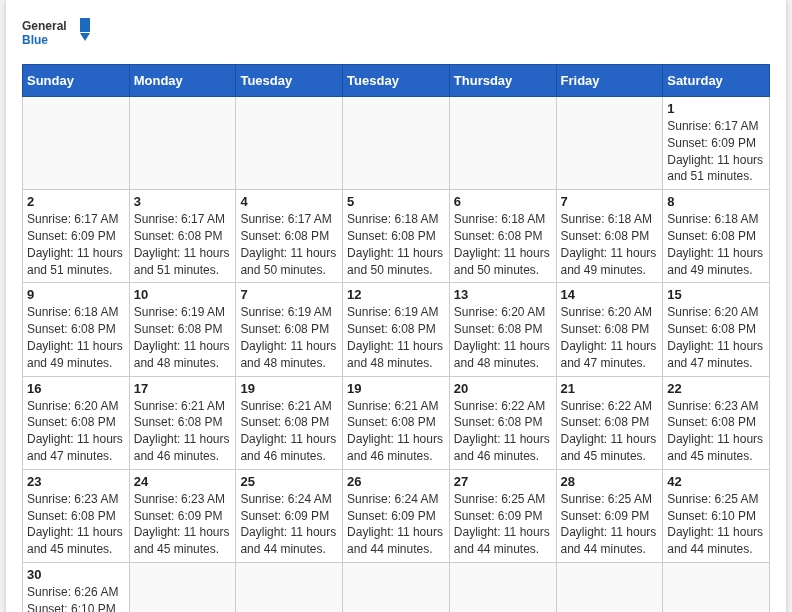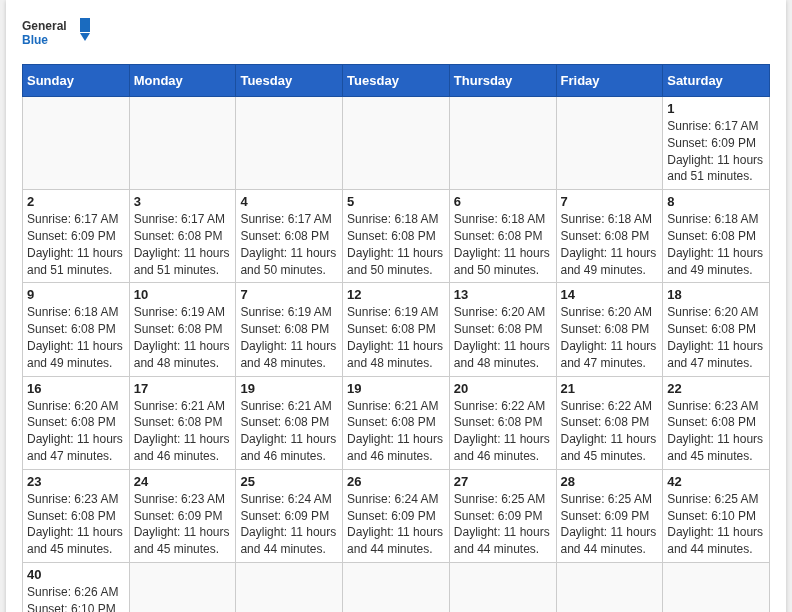--- a/index.html
+++ b/index.html
@@ -220,21 +220,21 @@
 and 48 minutes.</div>
           </td>
           <td>
             <span class="day-number">14</span>
             <div class="day-info" style="white-space: pre-line;">Sunrise: 6:20 AM
 Sunset: 6:08 PM
 Daylight: 11 hours
 and 47 minutes.</div>
           </td>
           <td>
-            <span class="day-number">18</span>
+            <span class="day-number">15</span>
             <div class="day-info" style="white-space: pre-line;">Sunrise: 6:20 AM
 Sunset: 6:08 PM
 Daylight: 11 hours
 and 47 minutes.</div>
           </td>
         </tr>
         <tr>
           <td>
             <span class="day-number">16</span>
             <div class="day-info" style="white-space: pre-line;">Sunrise: 6:20 AM
@@ -331,21 +331,21 @@
           <td>
             <span class="day-number">42</span>
             <div class="day-info" style="white-space: pre-line;">Sunrise: 6:25 AM
 Sunset: 6:10 PM
 Daylight: 11 hours
 and 44 minutes.</div>
           </td>
         </tr>
         <tr class="last-row">
           <td>
-            <span class="day-number">40</span>
+            <span class="day-number">30</span>
             <div class="day-info" style="white-space: pre-line;">Sunrise: 6:26 AM
 Sunset: 6:10 PM
 Daylight: 11 hours
 and 43 minutes.</div>
           </td>
           <td class="empty-cell"></td>
           <td class="empty-cell"></td>
           <td class="empty-cell"></td>
           <td class="empty-cell"></td>
           <td class="empty-cell"></td>

